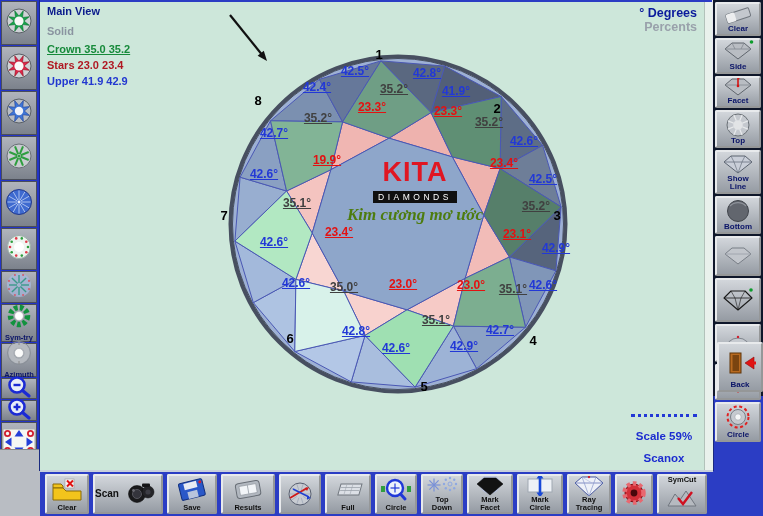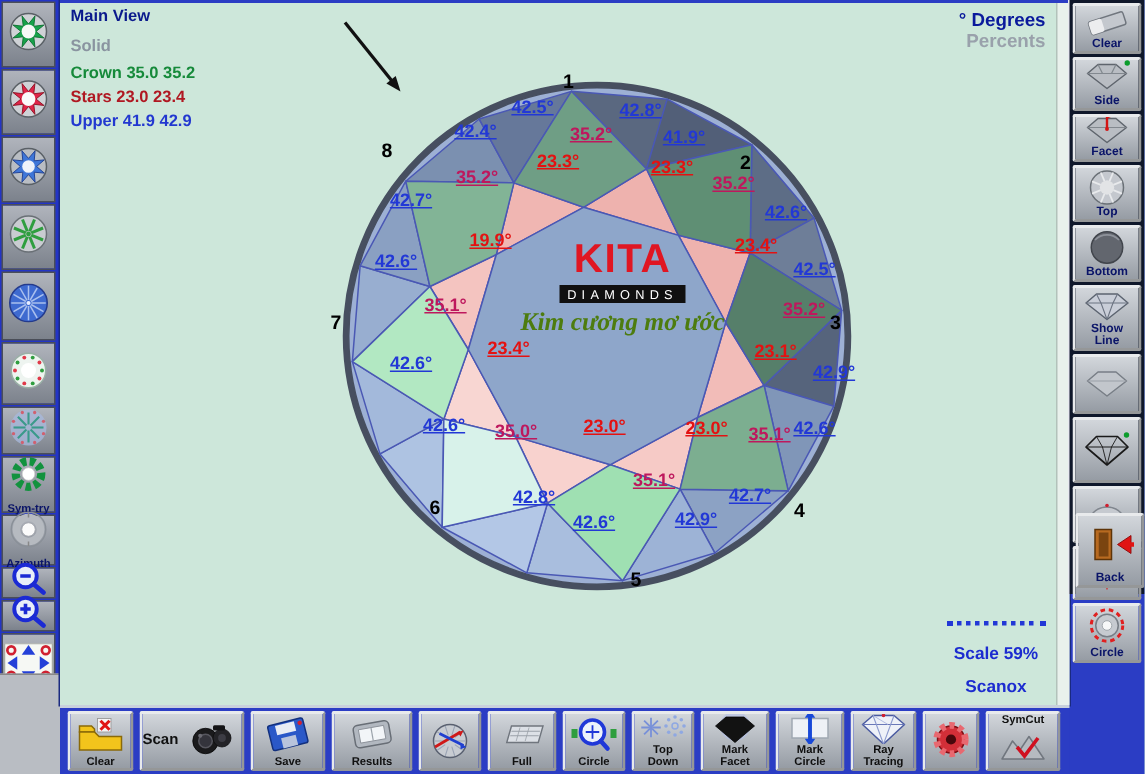--- a/index.html
+++ b/index.html
@@ -17,21 +17,21 @@
 
   
   #canvas{position:absolute;left:40px;top:0;width:673px;height:470px;background:#cde7da;
           border-top:2px solid #2b3dc4;box-sizing:border-box;outline:1px solid #1a2a80;}
   #vstrip{position:absolute;right:0;top:0;width:8px;height:100%;background:#e9f1ec;
           border-left:1px solid #b2c2ba;}
   #diagram-svg{position:absolute;left:0;top:0;z-index:1;}
   #labels-layer{position:absolute;left:0;top:0;width:665px;height:470px;z-index:2;}
   .flabel{position:absolute;transform:translate(-50%,-50%);font-weight:bold;font-size:12px;
           white-space:nowrap;text-decoration:underline;}
-  .flabel.upper{color:#2238d6}.flabel.star{color:#e31212}.flabel.crown{color:#be185d}
+  .flabel.upper{color:#2238d6}.flabel.star{color:#e31212}.flabel.crown{color:#404040}
   .vnum{position:absolute;transform:translate(-50%,-50%);font-weight:bold;font-size:13px;color:#000;}
 
   #hud-left{position:absolute;left:7px;top:3px;z-index:3;font-size:11px;font-weight:bold;}
   #hud-title{color:#0a1a8c;margin-bottom:8px;}
   #hud-mode{color:#8a94a0;margin-bottom:6px;}
   .hud-stat{margin-bottom:4px;}
 
   #hud-units{position:absolute;right:16px;top:4px;z-index:3;text-align:right;
              font-size:12.5px;font-weight:bold;}
   #unit-primary{color:#0a1a9c;}
@@ -294,21 +294,21 @@
       <div class="vnum" style="left: 384px; top: 384px;">5</div>
       <div class="vnum" style="left: 250px; top: 336px;">6</div>
       <div class="vnum" style="left: 184px; top: 213px;">7</div>
       <div class="vnum" style="left: 218px; top: 98px;">8</div>
     </div>
 
   <div id="hud-left">
     <div id="hud-title">Main View</div>
     <div id="hud-mode">Solid</div>
     <div id="hud-stats">
-        <div class="hud-stat" style="color: rgb(22, 138, 58);">Crown 35.0 35.2</div>
+        <div class="hud-stat" style="color: rgb(22, 138, 58); text-decoration: underline;">Crown 35.0 35.2</div>
         <div class="hud-stat" style="color: rgb(176, 24, 34);">Stars 23.0 23.4</div>
         <div class="hud-stat" style="color: rgb(34, 56, 208);">Upper 41.9 42.9</div>
       </div>
   </div>
 
   <div id="hud-units">
     <div id="unit-primary">° Degrees</div>
     <div id="unit-secondary">Percents</div>
   </div>
 
@@ -373,42 +373,42 @@
           <line x1="12.8" y1="11.3" x2="7.0" y2="8.9" stroke="#e8eaec" stroke-width="1.2"></line>
           <line x1="12.8" y1="14.7" x2="7.0" y2="17.1" stroke="#e8eaec" stroke-width="1.2"></line>
           <line x1="15.3" y1="17.2" x2="12.9" y2="23.0" stroke="#e8eaec" stroke-width="1.2"></line>
           <line x1="18.7" y1="17.2" x2="21.1" y2="23.0" stroke="#e8eaec" stroke-width="1.2"></line>
           <line x1="21.2" y1="14.7" x2="27.0" y2="17.1" stroke="#e8eaec" stroke-width="1.2"></line>
           <polygon points="21.8,13.0 21.4,11.2 20.4,9.6 18.8,8.6 17.0,8.2 15.2,8.6 13.6,9.6 12.6,11.2 12.2,13.0 12.6,14.8 13.6,16.4 15.2,17.4 17.0,17.8 18.8,17.4 20.4,16.4 21.4,14.8" fill="#e2e4e6" stroke="none" stroke-width="1" stroke-linejoin="round"></polygon>
         </svg>
       </span>
       <span class="lbl">Top</span>
     </div>
-    <div class="tbtn" style="height: 38px;">
-      <span class="ic">
-        <svg width="34" height="26" viewBox="0 0 34 26" xmlns="http://www.w3.org/2000/svg">
-          <circle cx="17.0" cy="13.0" r="10.5" fill="#62666e" stroke="#41454c" stroke-width="1"></circle>
-          <path d="M9,8 A11,11 0 0 1 25,8" stroke="#8e929a" stroke-width="1.2" fill="none"></path>
-        </svg>
-      </span>
-      <span class="lbl">Bottom</span>
-    </div>
     <div class="tbtn" style="height: 44px;">
       <span class="ic">
         <svg width="34" height="26" viewBox="0 0 34 26" xmlns="http://www.w3.org/2000/svg">
           <polygon points="3,11 10,5 24,5 31,11 17,22" fill="#c9ced8" stroke="#5c6470" stroke-width="1" stroke-linejoin="round"></polygon>
           <line x1="3.0" y1="11.0" x2="31.0" y2="11.0" stroke="#6a7280" stroke-width="0.8"></line>
           <line x1="10.0" y1="5.0" x2="13.0" y2="11.0" stroke="#6a7280" stroke-width="0.7"></line>
           <line x1="24.0" y1="5.0" x2="21.0" y2="11.0" stroke="#6a7280" stroke-width="0.7"></line>
           <line x1="13.0" y1="11.0" x2="17.0" y2="22.0" stroke="#6a7280" stroke-width="0.7"></line>
           <line x1="21.0" y1="11.0" x2="17.0" y2="22.0" stroke="#6a7280" stroke-width="0.7"></line>
         </svg>
       </span>
       <span class="lbl">Show
 Line</span>
+    </div>
+    <div class="tbtn" style="height: 38px;">
+      <span class="ic">
+        <svg width="34" height="26" viewBox="0 0 34 26" xmlns="http://www.w3.org/2000/svg">
+          <circle cx="17.0" cy="13.0" r="10.5" fill="#62666e" stroke="#41454c" stroke-width="1"></circle>
+          <path d="M9,8 A11,11 0 0 1 25,8" stroke="#8e929a" stroke-width="1.2" fill="none"></path>
+        </svg>
+      </span>
+      <span class="lbl">Bottom</span>
     </div>
     <div class="tbtn" style="height: 40px;">
       <span class="ic">
         <svg width="34" height="26" viewBox="0 0 34 26" xmlns="http://www.w3.org/2000/svg">
           <polygon points="4,11 11,5 23,5 30,11 17,21" fill="#c2c6cc" stroke="#787e86" stroke-width="1" stroke-linejoin="round"></polygon>
           <line x1="4.0" y1="11.0" x2="30.0" y2="11.0" stroke="#9aa0a8" stroke-width="0.8"></line>
         </svg>
       </span>
     </div>
     <div class="tbtn" style="height: 44px;">

